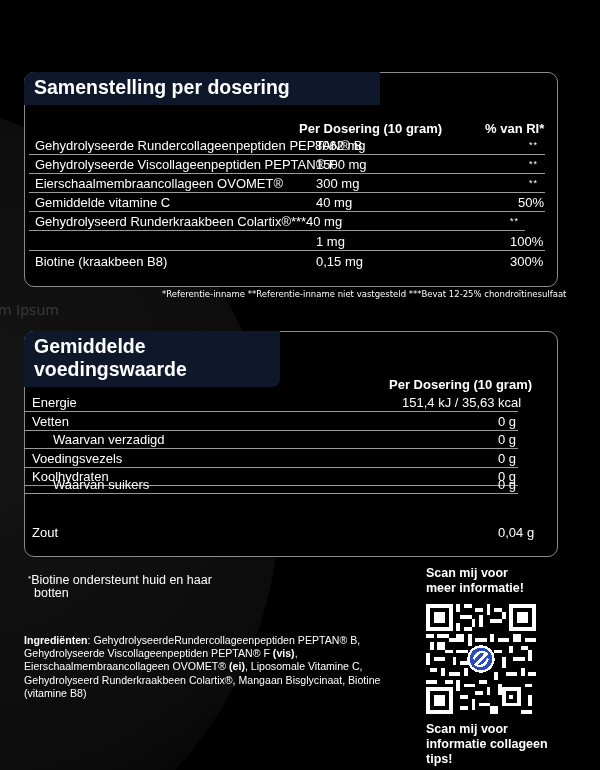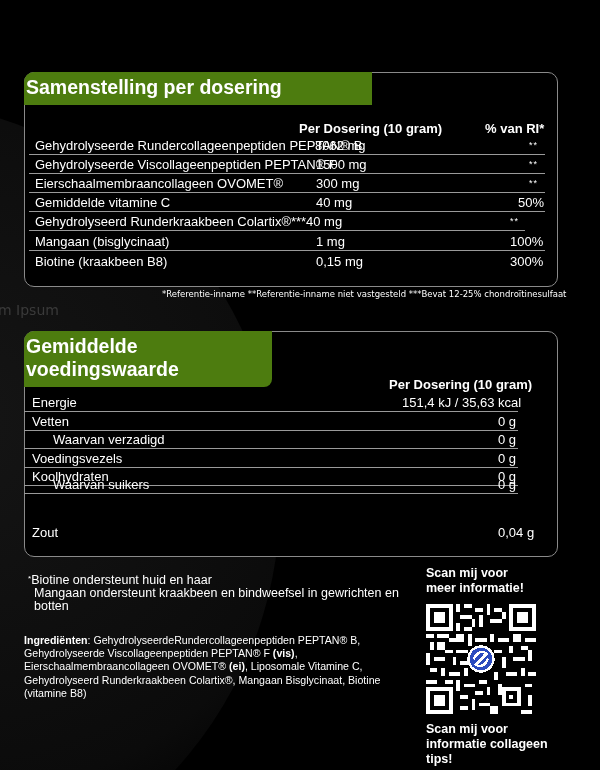--- a/index.html
+++ b/index.html
@@ -13,22 +13,22 @@
     pointer-events:none;
   }
   .ghost-text {
     position:absolute; left:-2px; top:302px; font-size:14px; color:#3a3a3a;
     font-family:"DejaVu Sans", sans-serif;
   }
   .panel {
     position:absolute; border:1px solid #8a8a8a; border-radius:10px; background:#000;
   }
   .panel-header {
-    position:absolute; left:-1px; top:-1px; background:#4d7c0f; color:#fff; font-weight:bold;
-    font-size:19.5px; padding:4px 10px 6px 2px; border-radius:10px 0 10px 0;
+    position:absolute; left:-1px; top:-1px; background:#0f172a; color:#fff; font-weight:bold;
+    font-size:19.5px; padding:4px 10px 6px 10px; border-radius:10px 0 10px 0;
     border-top-left-radius:10px; border-top-right-radius:0; border-bottom-right-radius:6px;
   }
   #panel1 { left:24px; top:72px; width:532px; height:213px; }
   #panel1 .panel-header { width:336px; border-radius:10px 0 0 0; }
   #panel2 { left:24px; top:331px; width:532px; height:224px; }
   #panel2 .panel-header { width:236px; border-radius:10px 0 8px 0; }
   .col-head { position:absolute; font-weight:bold; font-size:13px; color:#fff; }
   .row {
     position:absolute; left:4px; height:18px; font-size:13px; color:#ffffff; white-space:nowrap;
   }
@@ -85,21 +85,20 @@
     <span style="left:489px">50%</span>
     <div class="line" style="width:516px"></div>
   </div>
   <div class="row" style="top:140px; width:496px;">
     <span style="left:6px">Gehydrolyseerd Runderkraakbeen Colartix®***</span>
     <span style="left:277px">40 mg</span>
     <span class="stars" style="left:481px">**</span>
     <div class="line" style="width:496px"></div>
   </div>
   <div class="row" style="top:160px; width:516px;">
-    <span style="left:6px">Mangaan (bisglycinaat)</span>
     <span style="left:287px">1 mg</span>
     <span style="left:481px">100%</span>
     <div class="line" style="width:516px"></div>
   </div>
   <div class="row" style="top:180px; width:516px;">
     <span style="left:6px">Biotine (kraakbeen B8)</span>
     <span style="left:287px">0,15 mg</span>
     <span style="left:481px">300%</span>
   </div>
 </div>
@@ -141,21 +140,20 @@
     <div class="line" style="width:494px"></div>
   </div>
   <div class="row" style="left:-1px; top:192px; width:494px;">
     <span style="left:8px">Zout</span>
     <span style="left:474px">0,04 g</span>
   </div>
 </div>
 
 <div class="benefits">
   <div class="first"><sup>*</sup><span>Biotine ondersteunt huid en haar</span></div>
-  <div>Mangaan ondersteunt kraakbeen en bindweefsel in gewrichten en</div>
   <div>botten</div>
 </div>
 
 <div class="ingredients">
   <b>Ingrediënten</b><span>: GehydrolyseerdeRundercollageenpeptiden PEPTAN® B, Gehydrolyseerde Viscollageenpeptiden PEPTAN® F </span><b>(vis)</b><span>, Eierschaalmembraancollageen OVOMET® </span><b>(ei)</b><span>, Liposomale Vitamine C, Gehydrolyseerd Runderkraakbeen Colartix®, Mangaan Bisglycinaat, Biotine (vitamine B8)</span>
 </div>
 
 <div class="qr-wrap">
   <div class="qr-title">
     <div>Scan mij voor</div>

